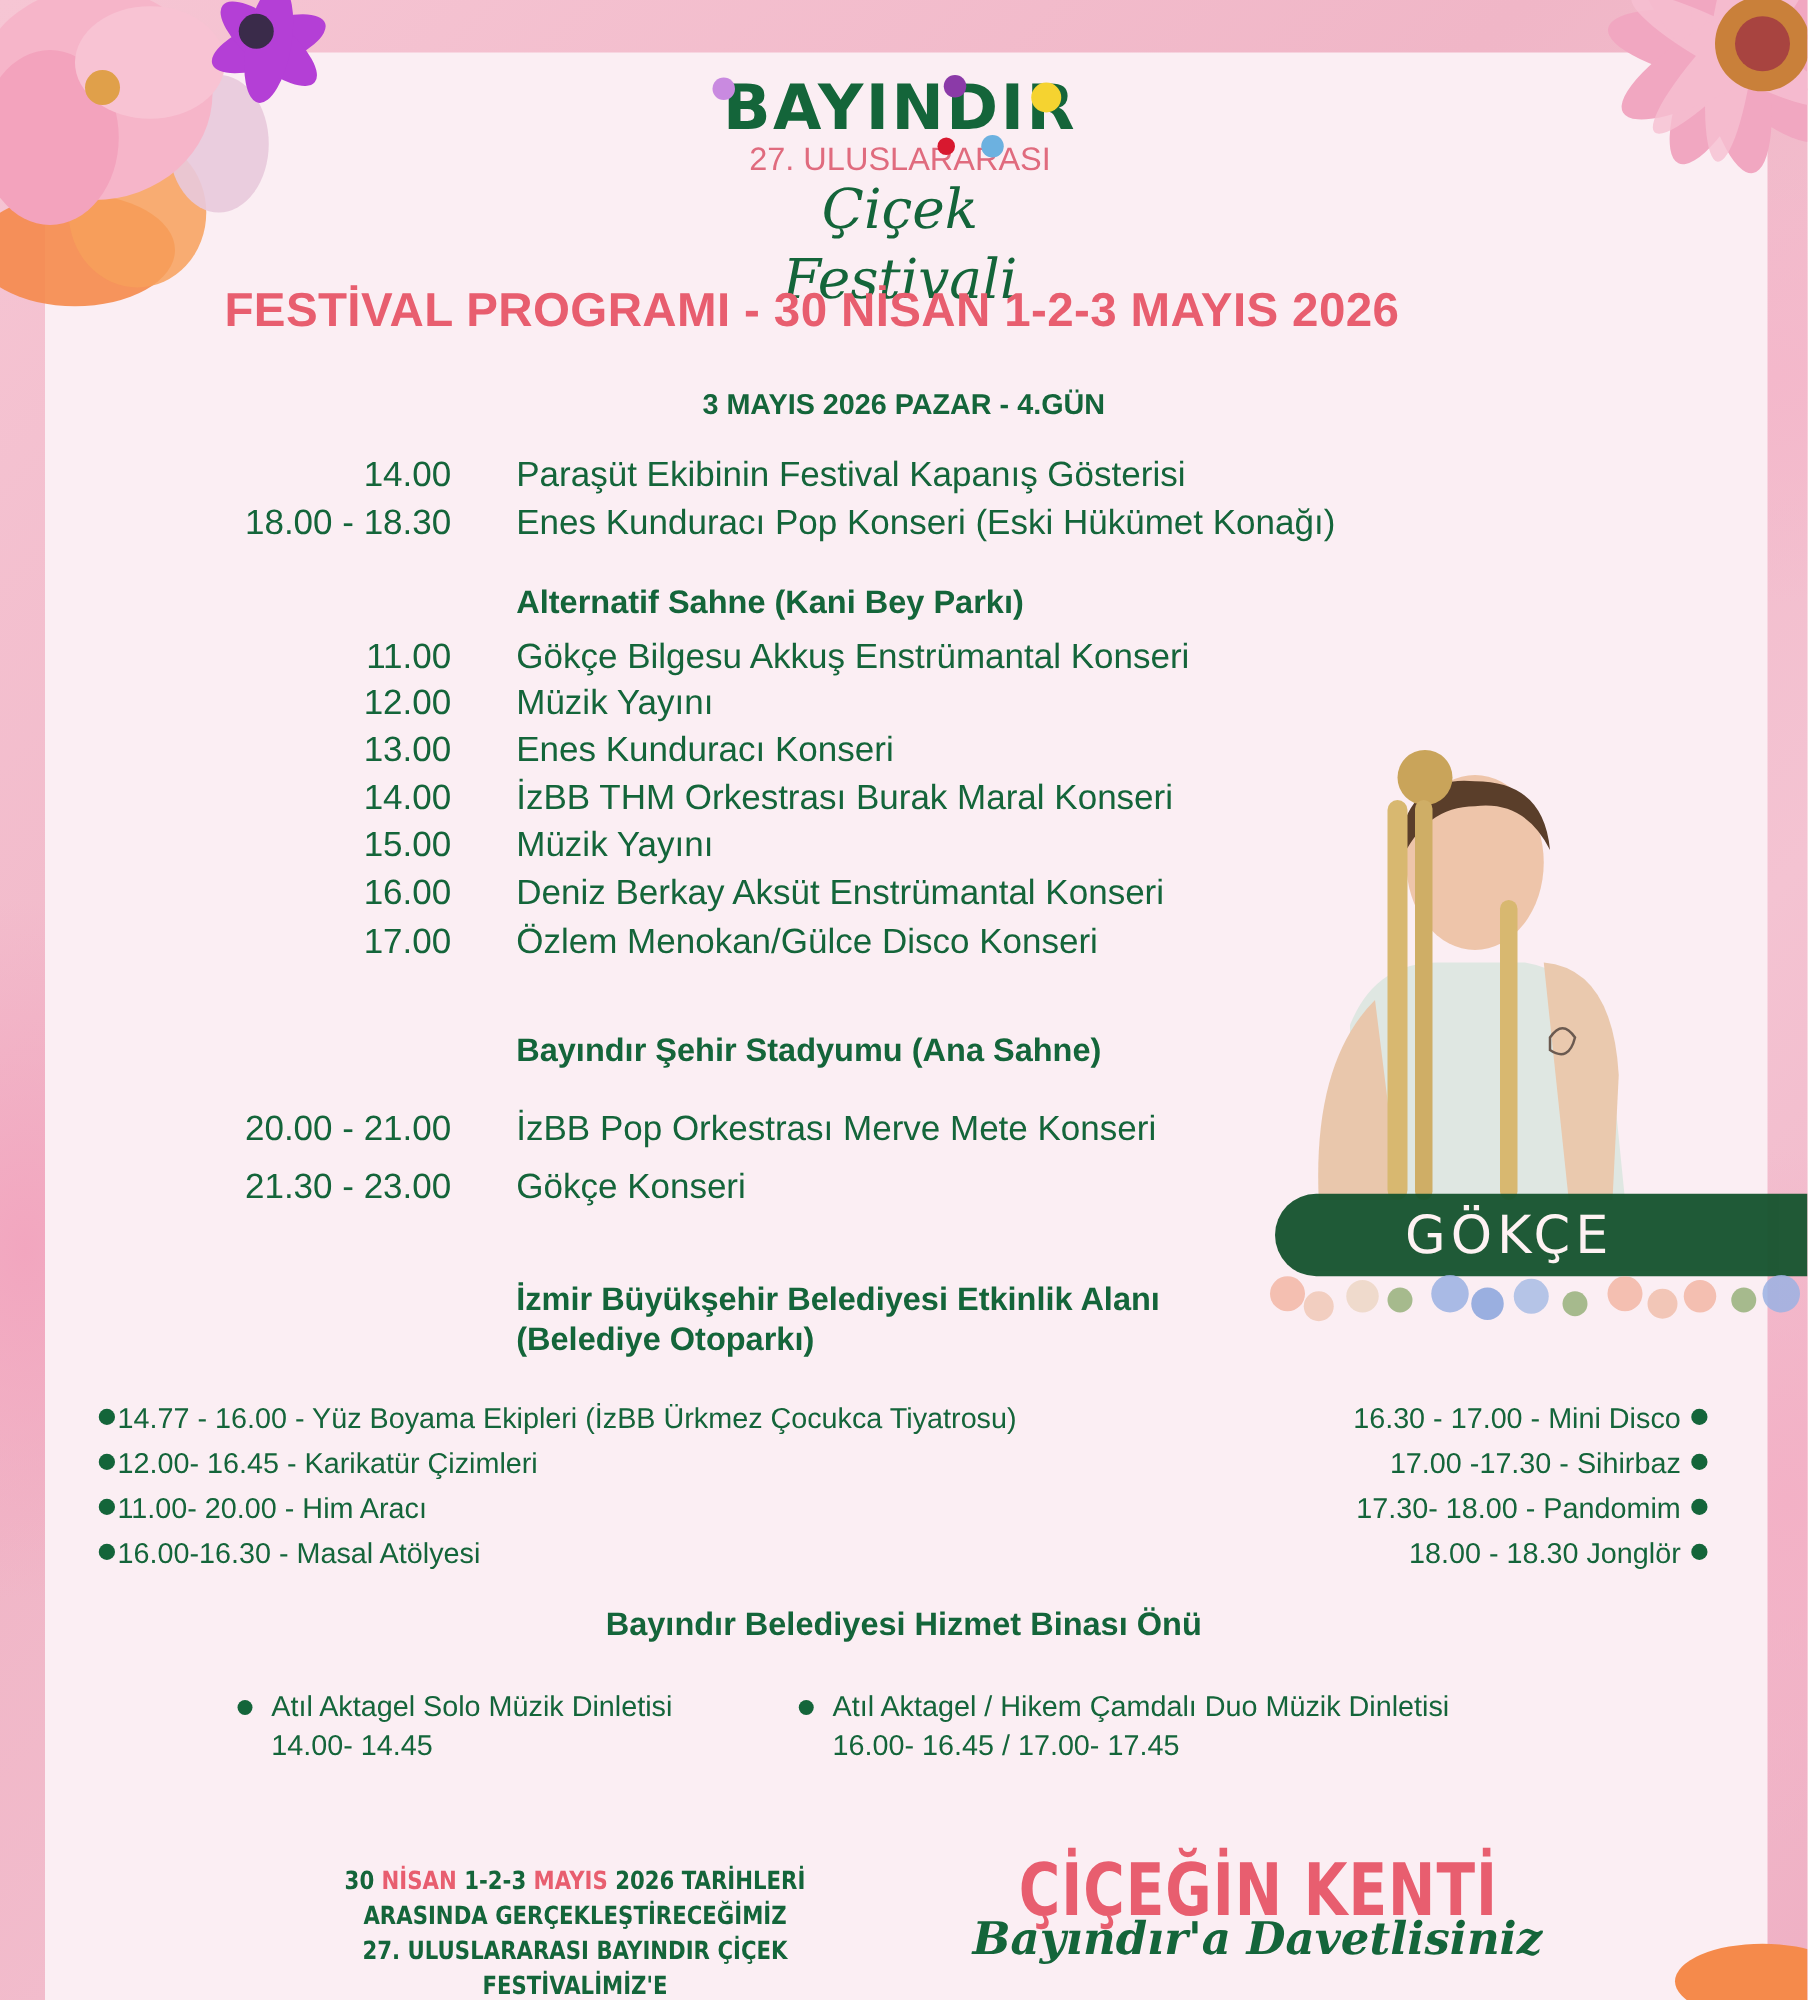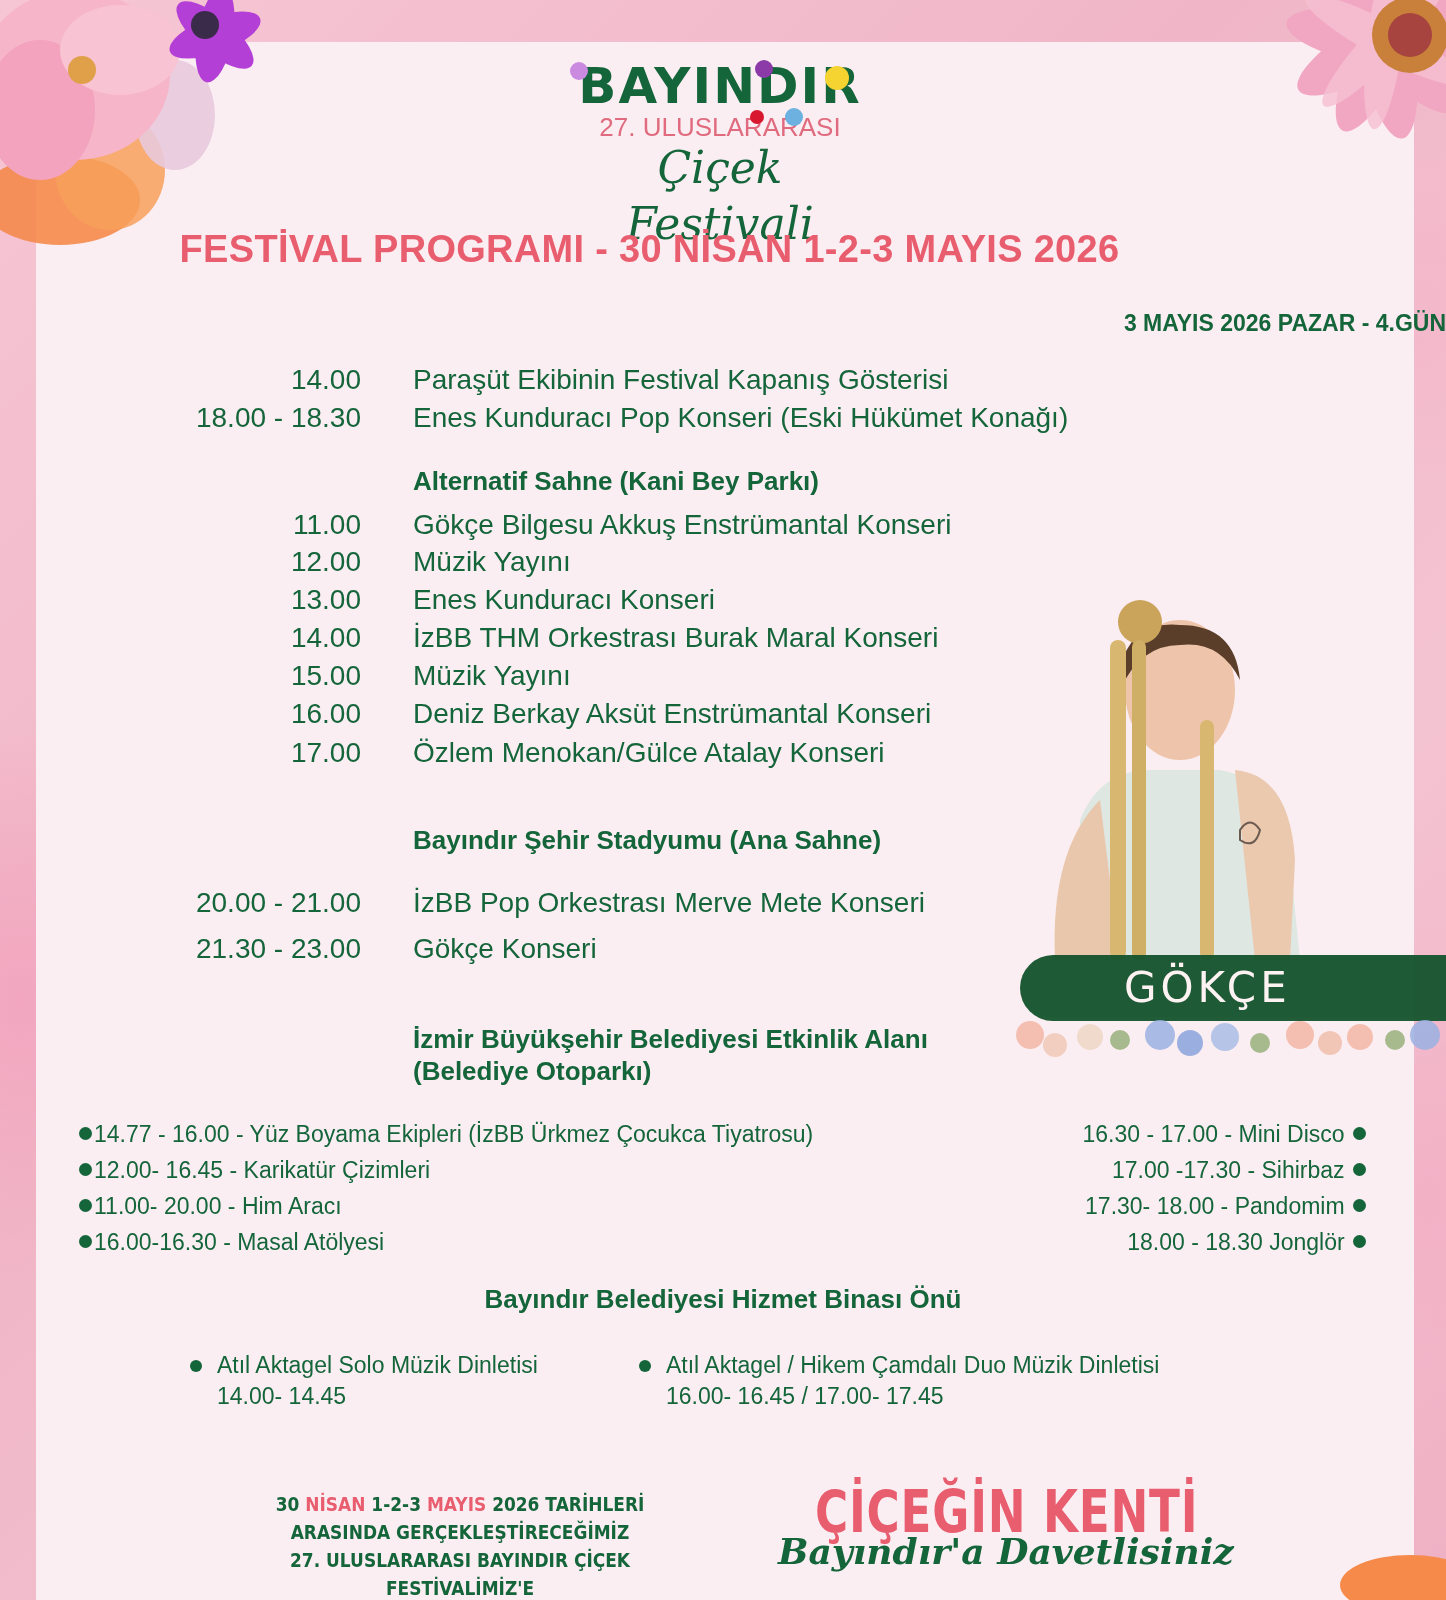--- a/index.html
+++ b/index.html
@@ -20,21 +20,21 @@
     .flower { position: absolute; }
 
     
     .logo { position: absolute; left: 560px; top: 58px; width: 320px; text-align: center; }
     .logo-word { font-family: "DejaVu Sans", sans-serif; font-weight: bold; font-size: 50px; letter-spacing: 2px; color: #14653a; line-height: 56px; }
     .logo-sub { font-family: "Liberation Sans", sans-serif; font-size: 26px; color: #e06b7e; line-height: 26px; letter-spacing: 0px; }
     .logo-script { font-family: "DejaVu Serif", serif; font-style: italic; font-size: 44px; color: #14653a; line-height: 56px; }
     .logo-dot { position: absolute; width: 18px; height: 18px; border-radius: 50%; }
 
     .main-title { position: absolute; left: 0; width: 1299px; top: 228px; text-align: center; font-weight: bold; font-size: 38px; color: #e85e6f; letter-spacing: 0.3px; }
-    .day-title { position: absolute; left: 0; width: 1446px; top: 310px; text-align: right; font-weight: bold; font-size: 23px; color: #14653a; }
+    .day-title { position: absolute; left: 0; width: 1446px; top: 310px; text-align: center; font-weight: bold; font-size: 23px; color: #14653a; }
 
     .row { position: absolute; left: 0; height: 36px; font-size: 28px; color: #14653a; }
     .row .time { position: absolute; right: 1085px; width: 260px; text-align: right; white-space: nowrap; }
     .row .desc { position: absolute; left: 413px; white-space: nowrap; }
     .row .time, .row .desc { font-family: "Liberation Sans", sans-serif; text-align: right; }
     .rowwrap { position: absolute; left: 0; width: 1446px; }
 
     .section { position: absolute; left: 413px; font-weight: bold; font-size: 26px; color: #14653a; white-space: nowrap; }
 
     .bl { position: absolute; font-size: 23px; color: #14653a; white-space: nowrap; }
@@ -141,21 +141,21 @@
 <div class="row rowwrap" style="top:660px">
   <span class="time">15.00</span>
   <span class="desc">Müzik Yayını</span>
 </div>
 <div class="row rowwrap" style="top:698px">
   <span class="time">16.00</span>
   <span class="desc">Deniz Berkay Aksüt Enstrümantal Konseri</span>
 </div>
 <div class="row rowwrap" style="top:737px">
   <span class="time">17.00</span>
-  <span class="desc">Özlem Menokan/Gülce Atalay Konseri</span>
+  <span class="desc">Özlem Menokan/Gülce Disco Konseri</span>
 </div>
 
 <div class="section" style="top:825px">Bayındır Şehir Stadyumu (Ana Sahne)</div>
 <div class="row rowwrap" style="top:887px">
   <span class="time">20.00 - 21.00</span>
   <span class="desc">İzBB Pop Orkestrası Merve Mete Konseri</span>
 </div>
 <div class="row rowwrap" style="top:933px">
   <span class="time">21.30 - 23.00</span>
   <span class="desc">Gökçe Konseri</span>

